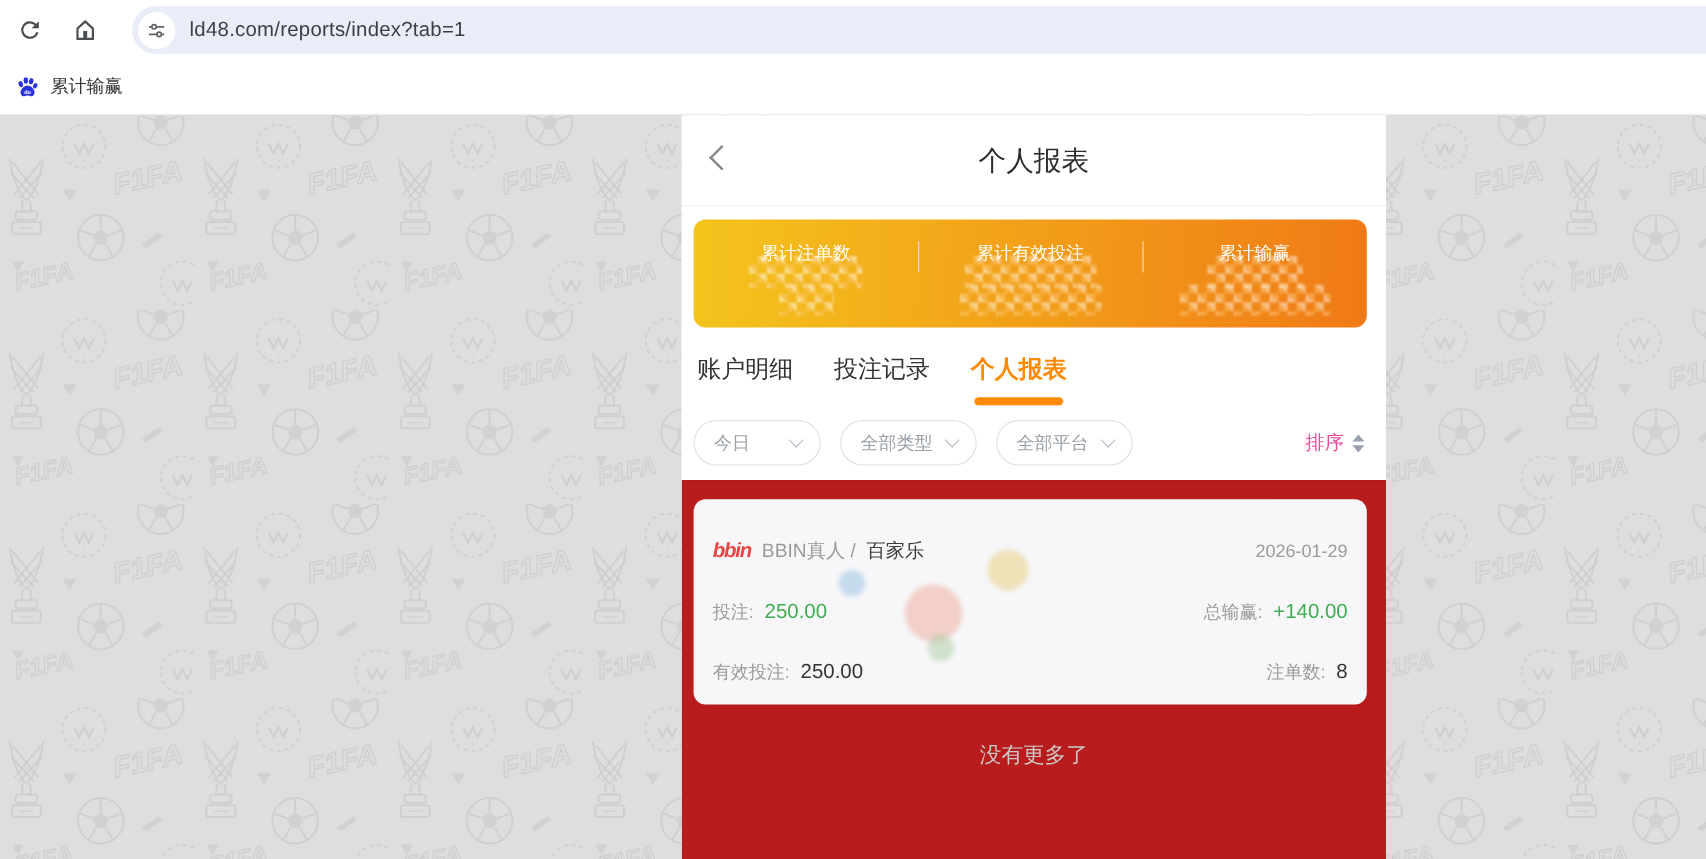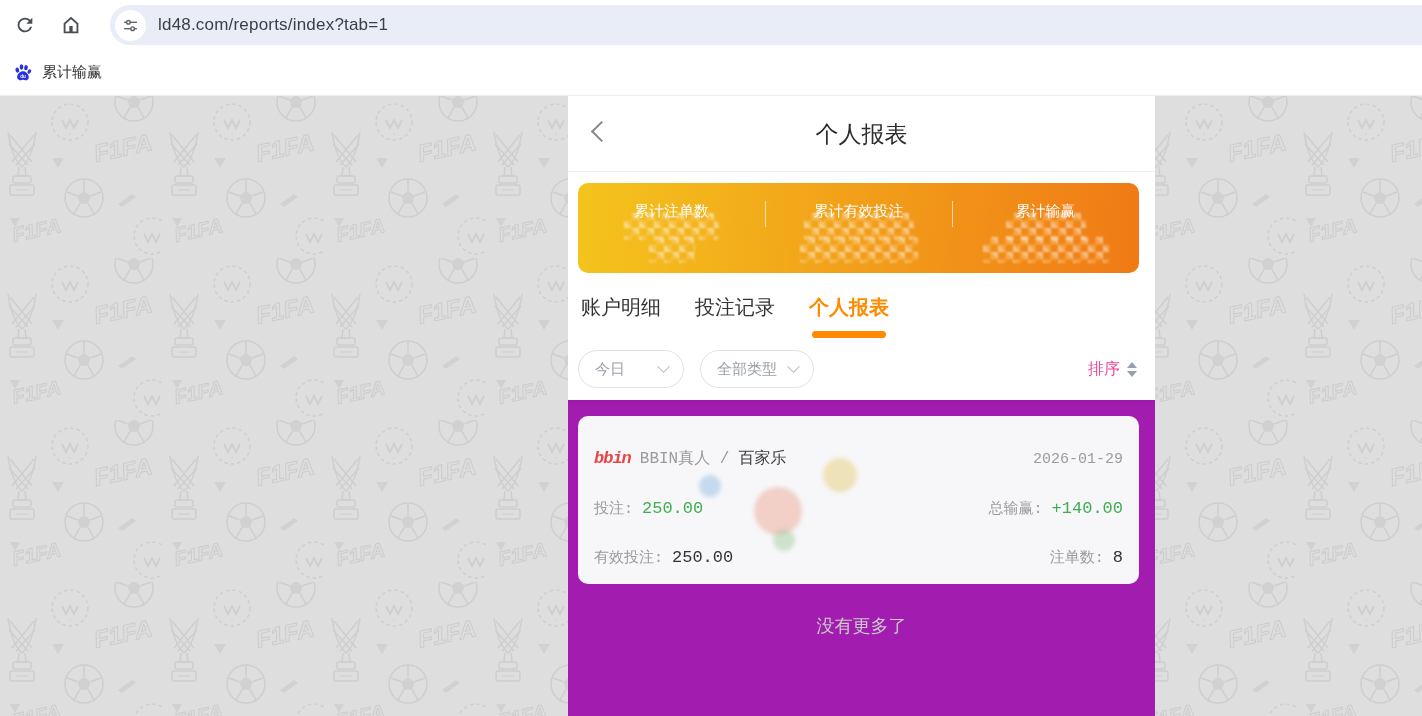--- a/index.html
+++ b/index.html
@@ -63,21 +63,21 @@
     color:#9aa0a8; font-size:15px; cursor:pointer; background:#fff; gap:12px; }
   .chev { width:9px; height:9px; border-right:1.6px solid #b9bec7; border-bottom:1.6px solid #b9bec7;
     transform:rotate(45deg) translate(-2px,-2px); }
   .filters .spacer { flex:1; }
   .sort { display:flex; align-items:center; gap:7px; color:#ec4899; font-size:16px; cursor:pointer; }
   .sort-arrows { display:flex; flex-direction:column; gap:3px; }
   .tri-up { width:0; height:0; border-left:5.5px solid transparent; border-right:5.5px solid transparent; border-bottom:6px solid #98a0b0; }
   .tri-down { width:0; height:0; border-left:5.5px solid transparent; border-right:5.5px solid transparent; border-top:6px solid #98a0b0; }
 
   
-  .list { flex:1; background:#a21caf;font-family:Liberation Mono, monospace; }
+  .list { flex:1; background:#b91c1c; }
   .record-card { margin:16px 16px 0 10px; background:#f7f7f9; border-radius:10px;
     padding:15px 16px 17px; position:relative; overflow:hidden; }
   .r-row { display:flex; justify-content:space-between; align-items:baseline; position:relative; z-index:1; }
   .r-row + .r-row { margin-top:30px; }
   .r-group { display:flex; align-items:baseline; gap:9px; }
   .logo-bbin { color:var(--bbin-red,#e84545); font-weight:bold; font-style:italic; font-size:17px; letter-spacing:-1px; }
   .r-provider { color:#9b9b9b; font-size:16px; }
   .r-game { color:#3c3c3c; font-size:16px; }
   .r-date { color:#9b9b9b; font-size:15px;margin-top:20px; }
   .r-label { color:#9b9b9b; font-size:15px; }
@@ -236,20 +236,24 @@
 
     <div class="filters">
       <div class="pill">
         <span>今日</span>
         <span class="chev"></span>
       </div>
       <div class="pill">
         <span>全部类型</span>
         <span class="chev"></span>
       </div>
+      <div class="pill">
+        <span>全部平台</span>
+        <span class="chev"></span>
+      </div>
       <div class="spacer"></div>
       <div class="sort">
         <span>排序</span>
         <span class="sort-arrows">
           <span class="tri-up"></span>
             <span class="tri-down"></span>
         </span>
       </div>
     </div>
 

